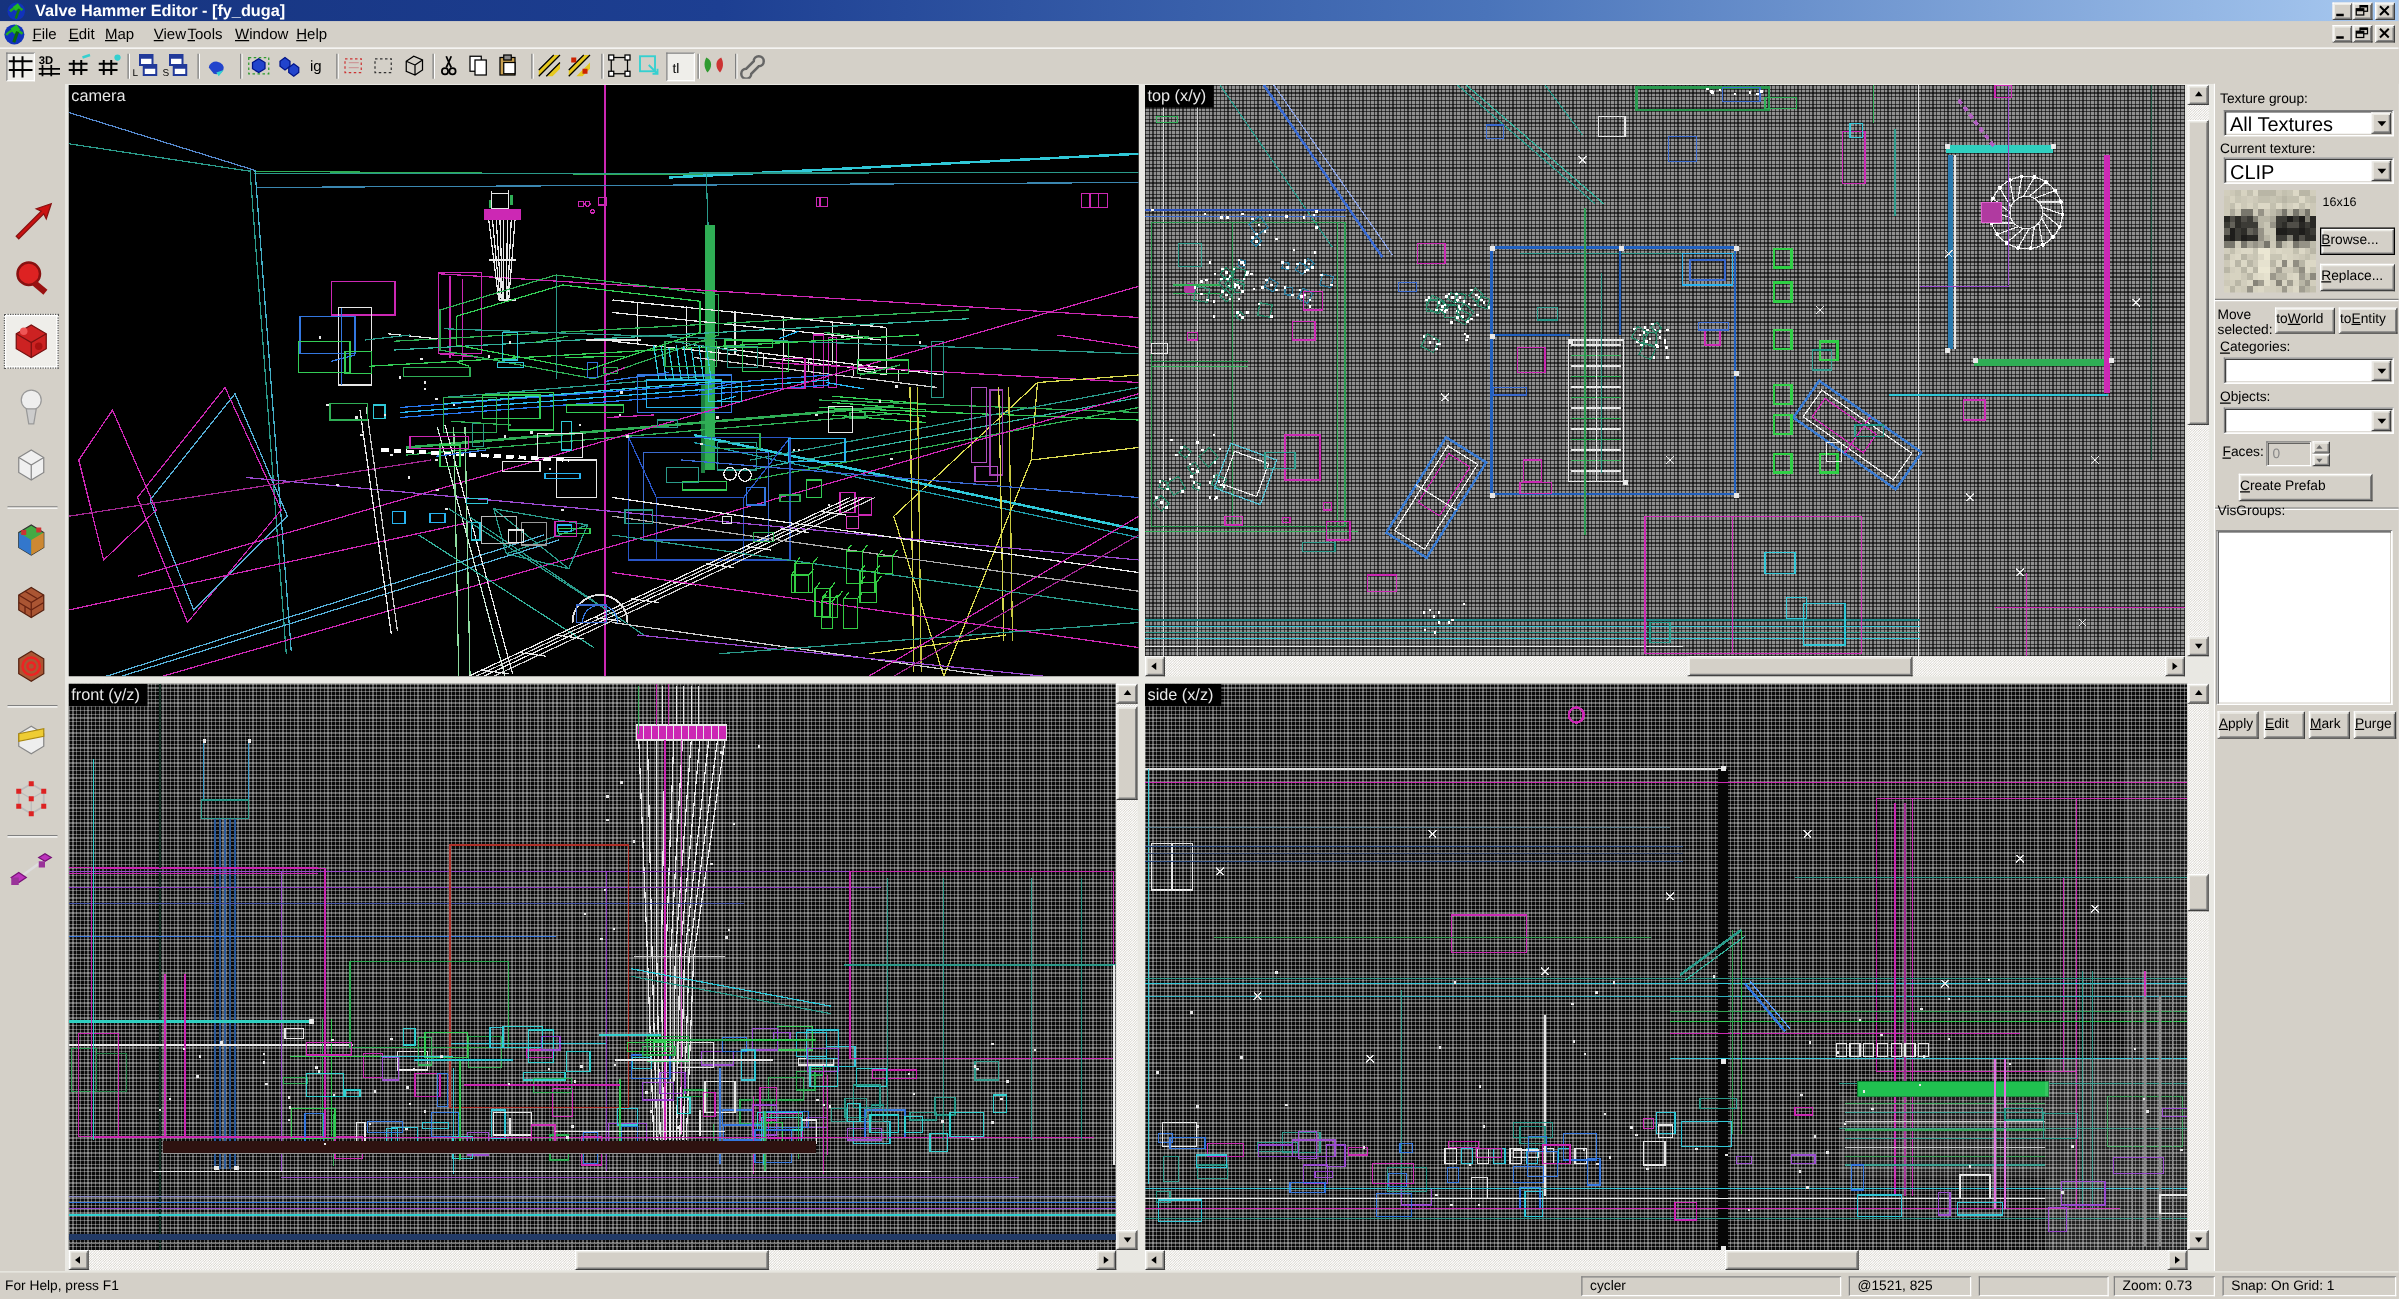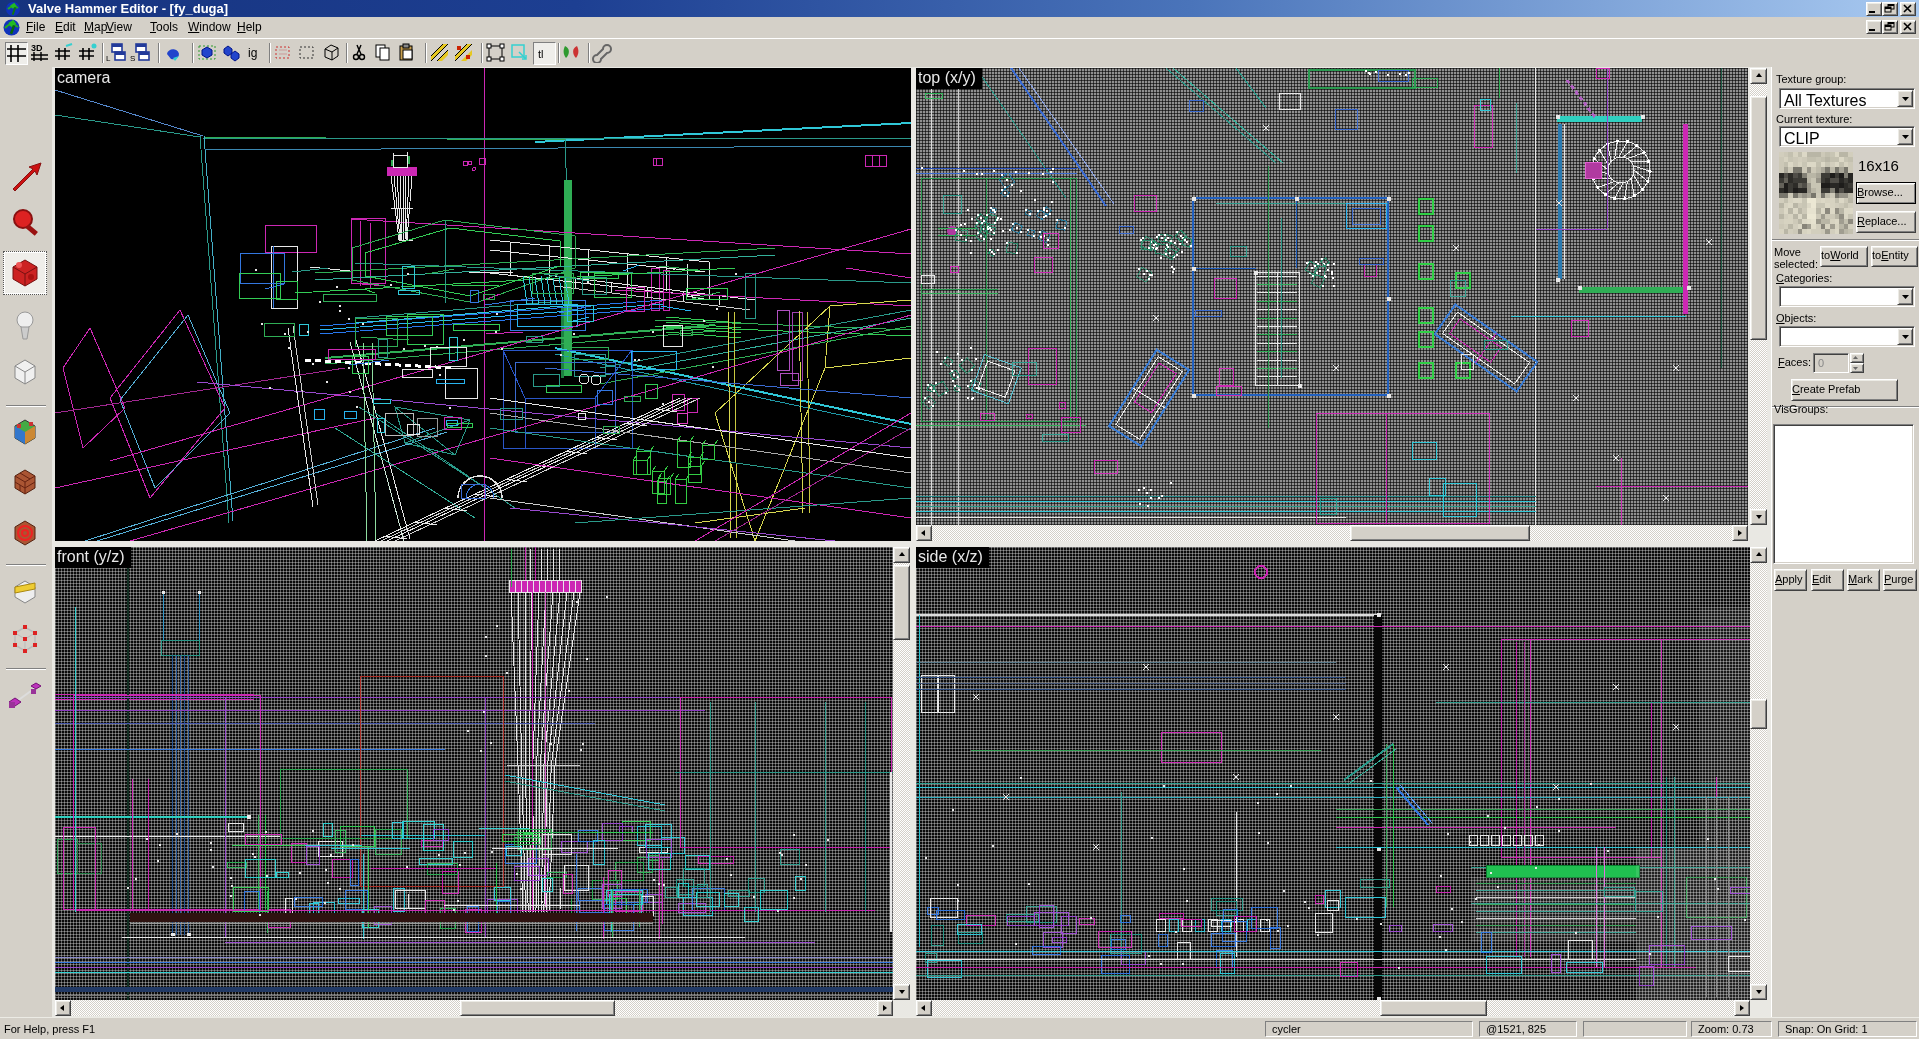--- a/index.html
+++ b/index.html
@@ -15,21 +15,21 @@
 #toolbar{left:0;top:38px;width:1919px;height:29px;background:#d4d0c8;border-top:1px solid #fff}
 .tbtn{position:absolute;top:3px;width:23px;height:23px}
 .tsep{position:absolute;top:4px;width:2px;height:20px;border-left:1px solid #808080;border-right:1px solid #fff}
 #workspace{left:0;top:67px;width:1919px;height:950px;background:#e9e8e3}
 #leftbar{left:0;top:67px;width:52px;height:950px;background:#d4d0c8}
 .pbtn{position:absolute;left:4px;width:44px;height:44px}
 .vp{position:absolute;overflow:hidden}
 #vp-cam{background:#000}
 .gridlight{background-color:#8f8f8f;background-image:repeating-linear-gradient(to bottom,rgba(0,0,0,.60) 0 1px,transparent 1px 3px),repeating-linear-gradient(to right,rgba(0,0,0,.60) 0 1px,transparent 1px 3px)}
 .griddark{background-color:#0a0a0a;background-image:repeating-linear-gradient(to bottom,rgba(255,255,255,.34) 0 1px,transparent 1px 3px),repeating-linear-gradient(to right,rgba(255,255,255,.34) 0 1px,transparent 1px 3px)}
-.vplabel{position:absolute;left:0;top:0;background:#000;color:#e8e8e8;font-size:16px;padding:1px 6px 2px 2px;z-index:5}
+.vplabel{position:absolute;left:0;top:0;background:#000;color:#e8e8e8;font-size:13px;padding:1px 6px 2px 2px;z-index:5}
 
 .sb{position:absolute;background:#ecebe5}
 .sbtrack{background-image:linear-gradient(45deg,#d4d0c8 25%,transparent 25%,transparent 75%,#d4d0c8 75%),linear-gradient(45deg,#d4d0c8 25%,transparent 25%,transparent 75%,#d4d0c8 75%);background-size:2px 2px;background-position:0 0,1px 1px;background-color:#fff}
 .sbbtn{position:absolute;width:16px;height:16px;background:#d4d0c8;border:1px solid;border-color:#fff #404040 #404040 #fff;box-shadow:inset 1px 1px 0 #ecebe5, inset -1px -1px 0 #808080;display:flex;align-items:center;justify-content:center}
 .sbthumb{position:absolute;background:#d4d0c8;border:1px solid;border-color:#fff #404040 #404040 #fff;box-shadow:inset 1px 1px 0 #ecebe5, inset -1px -1px 0 #808080}
 #rightpanel{left:1771px;top:67px;width:148px;height:950px;background:#d4d0c8;border-left:1px solid #fff;font-size:11px;color:#000}
 .combo{position:absolute;background:#fff;border:1px solid;border-color:#808080 #fff #fff #808080;box-shadow:inset 1px 1px 0 #404040, inset -1px -1px 0 #d4d0c8}
 .combo .ctext{position:absolute;left:4px;top:3px;font-size:16px}
 .combo .carr{position:absolute;right:1px;top:1px;bottom:1px;width:16px;background:#d4d0c8;border:1px solid;border-color:#fff #404040 #404040 #fff;box-shadow:inset 1px 1px 0 #ecebe5, inset -1px -1px 0 #808080;display:flex;align-items:center;justify-content:center}
 .btn{position:absolute;background:#d4d0c8;border:1px solid;border-color:#fff #404040 #404040 #fff;box-shadow:inset 1px 1px 0 #ecebe5, inset -1px -1px 0 #808080;font-size:11px;color:#000}
@@ -73,21 +73,21 @@
     <div id="menubar" class="abs">
       <svg class="abs" style="left:3px;top:2px" width="17" height="17">
         <circle cx="8.5" cy="8.5" r="8" fill="#1133bb"></circle>
         <path d="M2 9 Q8 2 15 8" stroke="#22aa22" stroke-width="2" fill="none"></path>
         <rect x="6" y="2" width="6" height="5" fill="#22bb22" transform="rotate(-35 9 4)"></rect>
         <rect x="8.5" y="6" width="2.5" height="9" fill="#0a660a" transform="rotate(20 9.5 10)"></rect>
       </svg>
       <span class="mi" style="left:26px"><u>F</u>ile</span>
       <span class="mi" style="left:55px"><u>E</u>dit</span>
       <span class="mi" style="left:84px"><u>M</u>ap</span>
-      <span class="mi" style="left:106px"><u>V</u>iew</span>
+      <span class="mi" style="left:123px"><u>V</u>iew</span>
       <span class="mi" style="left:150px"><u>T</u>ools</span>
       <span class="mi" style="left:188px"><u>W</u>indow</span>
       <span class="mi" style="left:237px"><u>H</u>elp</span>
       <div class="wbtn" style="left:1866px;top:3px;display:flex;align-items:center;justify-content:center">
         <svg width="12" height="10">
           <rect x="1" y="7" width="6" height="2" fill="#000"></rect>
         </svg>
       </div>
       <div class="wbtn" style="left:1882px;top:3px;display:flex;align-items:center;justify-content:center">
         <svg width="12" height="10">
@@ -2071,21 +2071,21 @@
       <rect x="7" y="15" width="1" height="1" fill="rgb(210,206,189)"></rect>
       <rect x="8" y="15" width="1" height="1" fill="rgb(210,206,189)"></rect>
       <rect x="9" y="15" width="1" height="1" fill="rgb(205,201,184)"></rect>
       <rect x="10" y="15" width="1" height="1" fill="rgb(155,152,139)"></rect>
       <rect x="11" y="15" width="1" height="1" fill="rgb(210,206,189)"></rect>
       <rect x="12" y="15" width="1" height="1" fill="rgb(220,216,198)"></rect>
       <rect x="13" y="15" width="1" height="1" fill="rgb(160,157,144)"></rect>
       <rect x="14" y="15" width="1" height="1" fill="rgb(185,182,166)"></rect>
       <rect x="15" y="15" width="1" height="1" fill="rgb(195,192,175)"></rect>
     </svg>
-    <span class="abs" style="left:1858px;top:157px;font-size:15px">16x16</span>
+    <span class="abs" style="left:1858px;top:157px;font-size:10px">16x16</span>
     <div class="btn def abs" style="left:1856px;top:182px;width:60px;height:22px;line-height:18px"><u>B</u>rowse...</div>
     <div class="btn abs" style="left:1856px;top:211px;width:60px;height:22px;line-height:18px"><u>R</u>eplace...</div>
     <div class="groove abs" style="left:1772px;top:239px;width:147px"></div>
     <span class="abs" style="left:1774px;top:246px;font-size:11px">Move</span>
     <span class="abs" style="left:1774px;top:258px;font-size:11px">selected:</span>
     <div class="btn abs" style="left:1820px;top:246px;width:48px;height:21px;line-height:17px">to<u>W</u>orld</div>
     <div class="btn abs" style="left:1871px;top:246px;width:47px;height:21px;line-height:17px">to<u>E</u>ntity</div>
     <span class="abs" style="left:1776px;top:272px;font-size:11px"><u>C</u>ategories:</span>
     <div class="combo abs" style="left:1779px;top:286px;width:136px;height:21px">
       <span class="ctext"></span>

